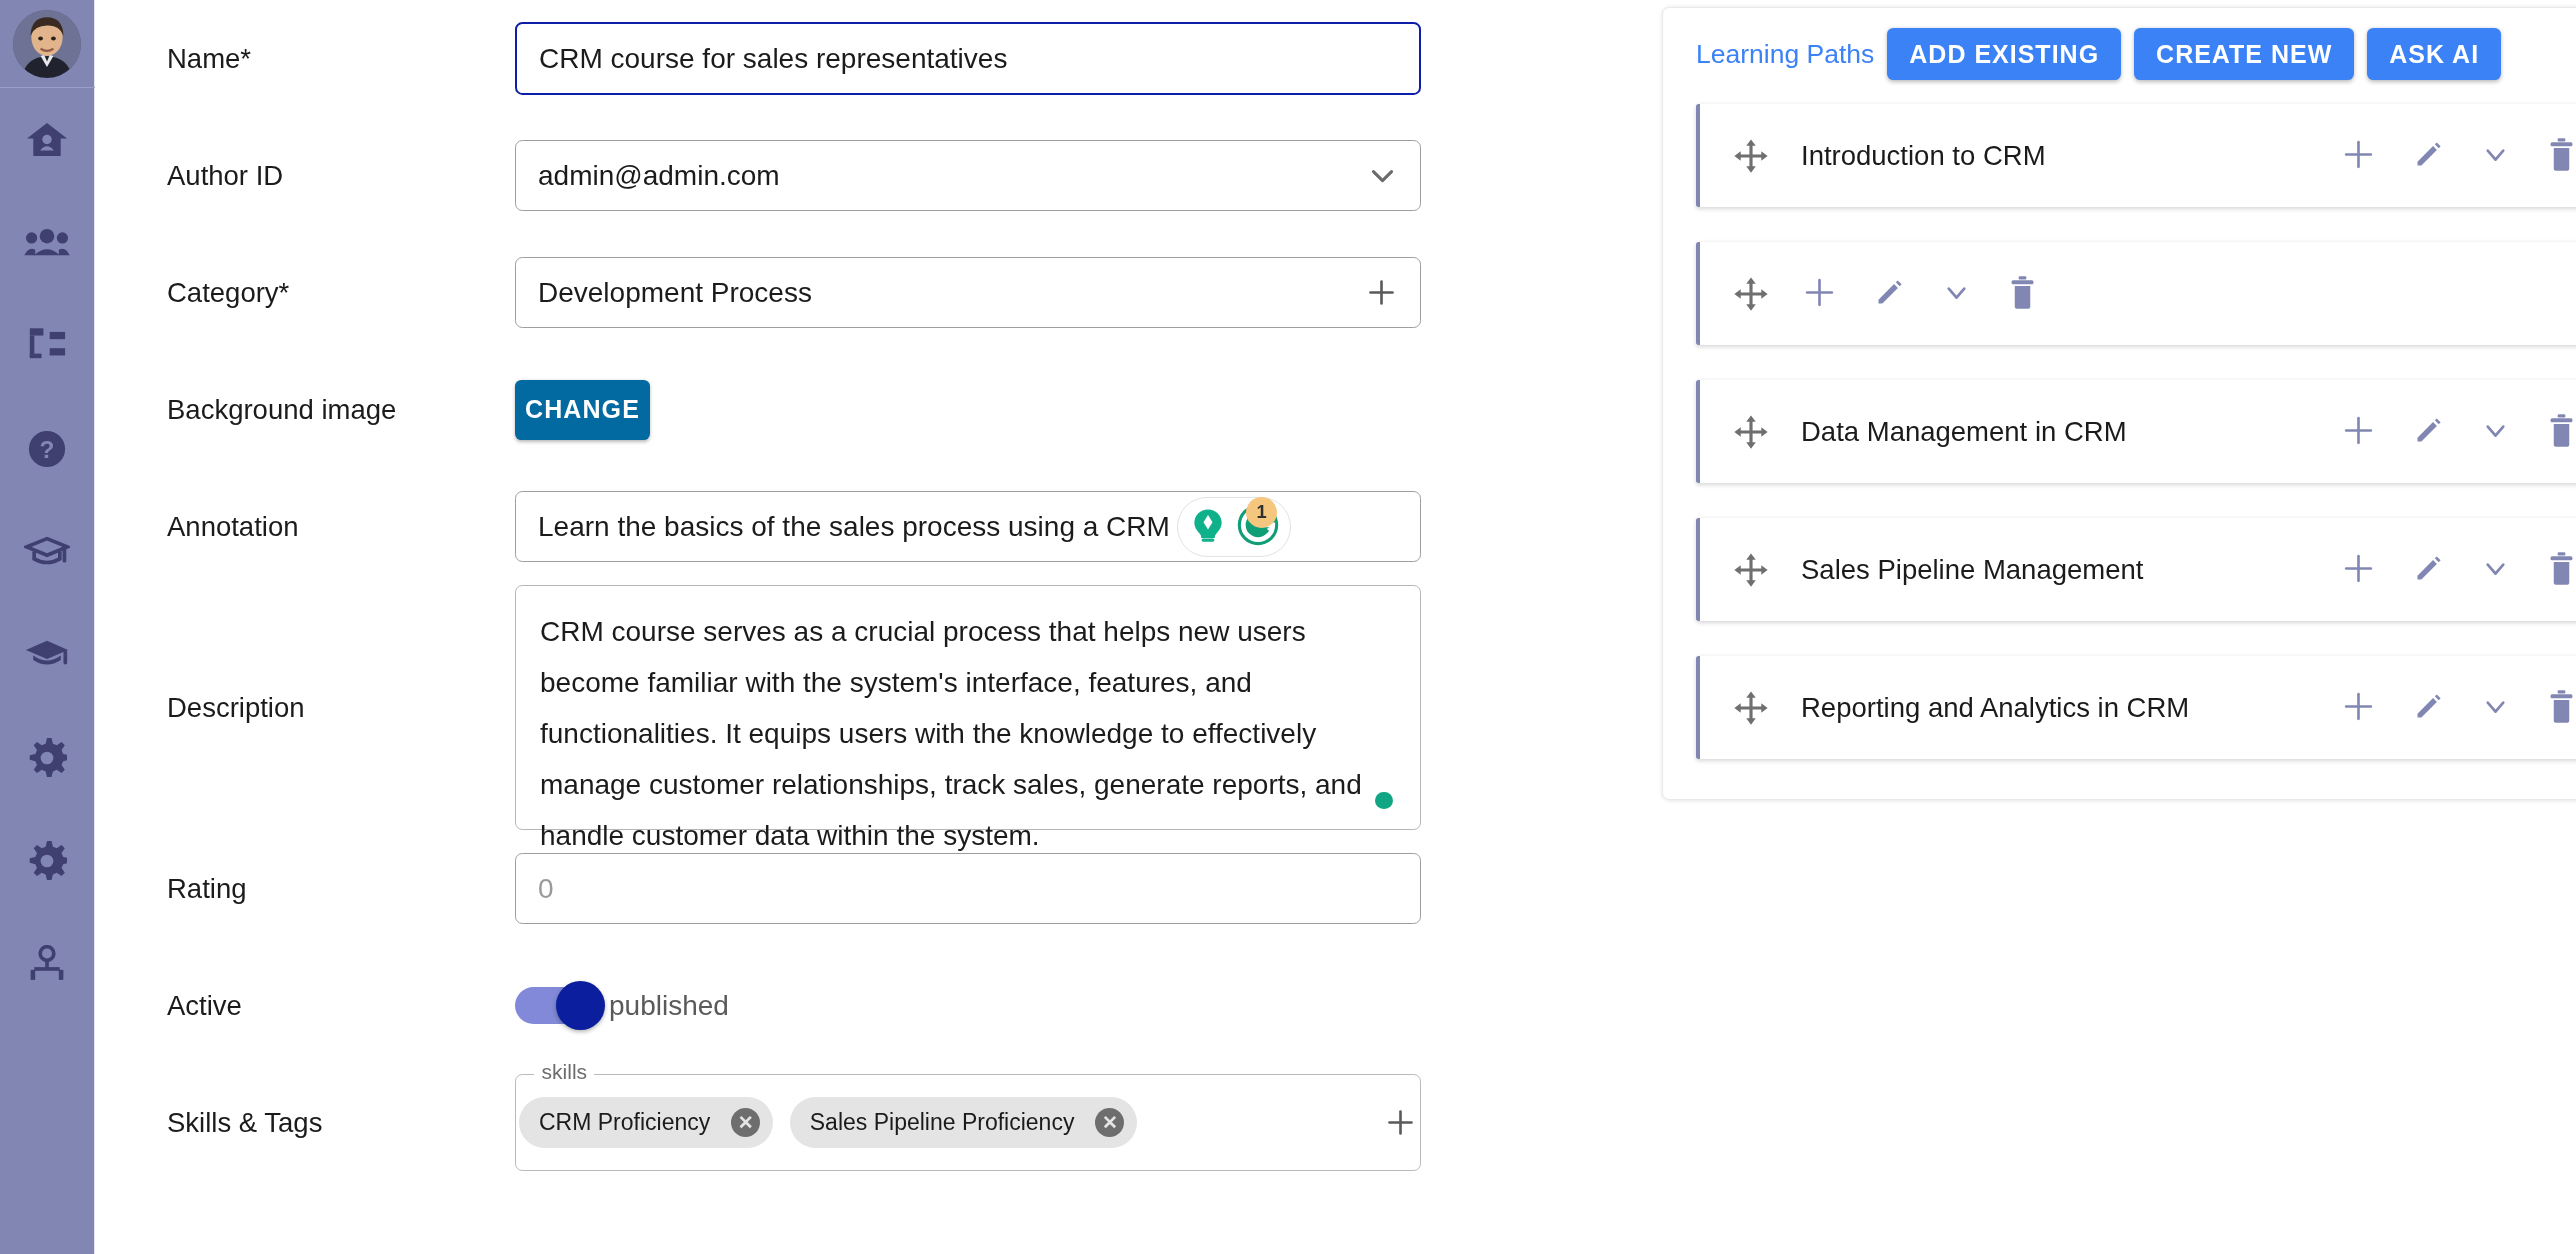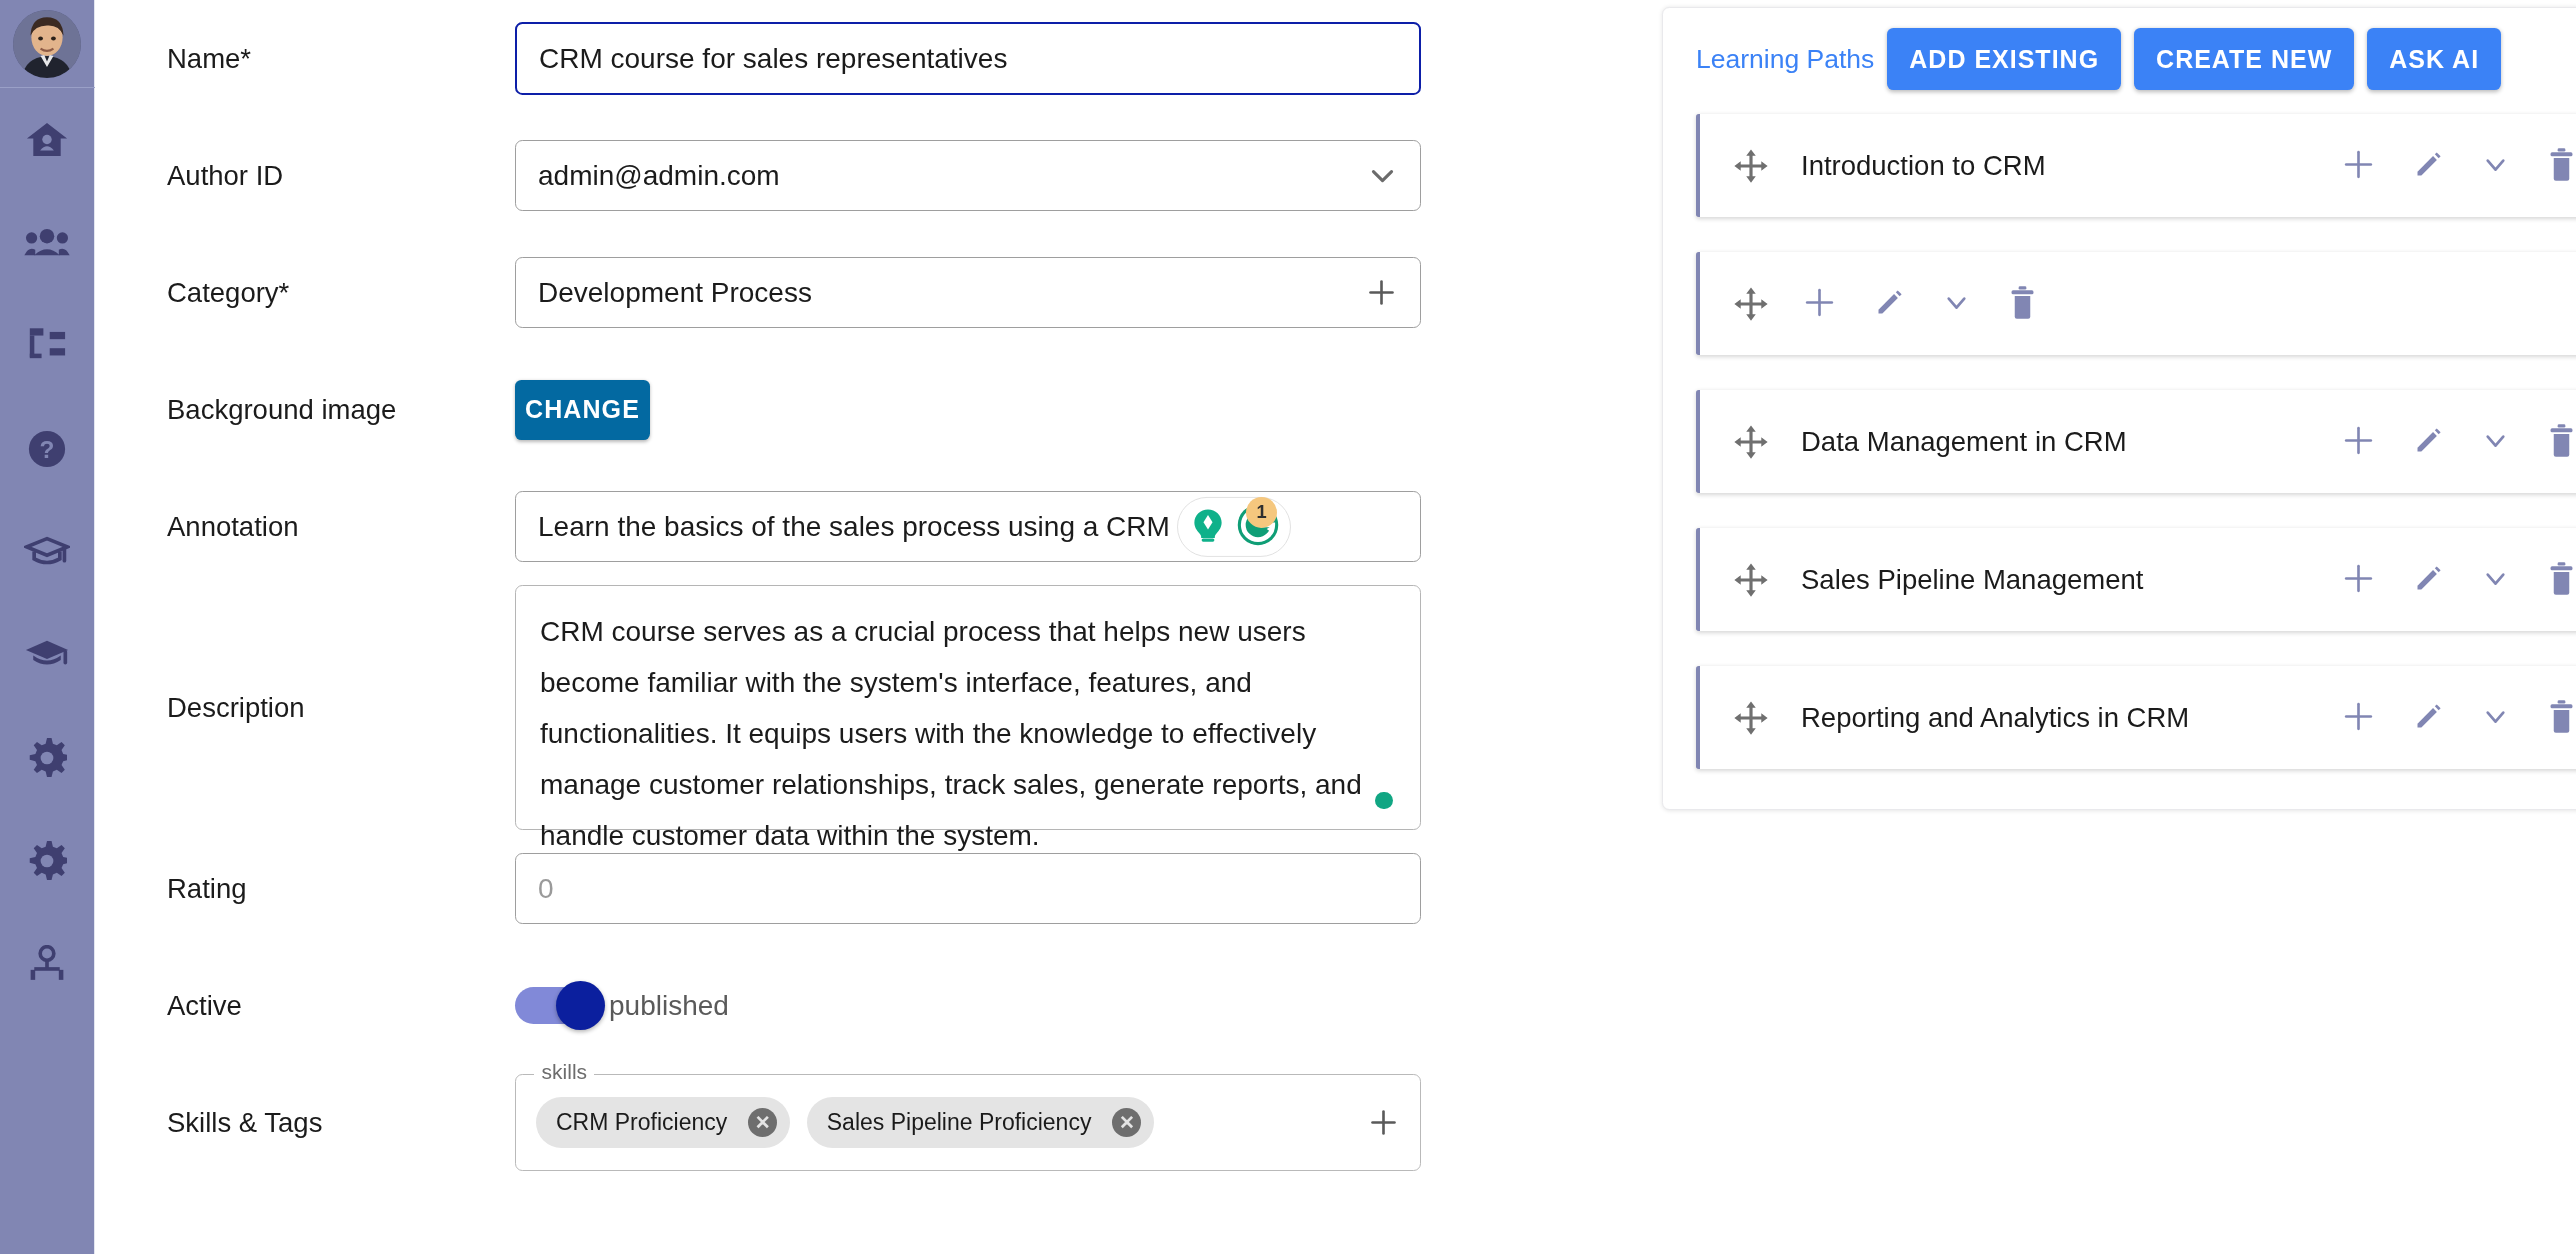--- a/index.html
+++ b/index.html
@@ -131,21 +131,21 @@
     background: #0b1f9e;
     box-shadow: 0 1.8px 4.6px rgba(0,0,0,.3);
   }
   .togtext { font-size: 28px; color: #5a5a5a; }
 
   
   .skills-fs {
     width: 906px; height: 97px;
     border: 0.9px solid #b9b9b9; border-radius: 7.3px;
     position: relative;
-    display: flex; align-items: center; padding: 0 20px;
+    display: flex; align-items: center; padding: 0 3px;
     gap: 16.5px;
   }
   .skills-legend {
     position: absolute; top: -14.6px; left: 18.3px;
     background: #fff; padding: 0 7.3px;
     font-size: 21px; color: #6d6d6d;
   }
   .chip {
     display: inline-flex; align-items: center; gap: 21px;
     background: #e4e4e4; border-radius: 27.5px;
@@ -177,21 +177,21 @@
   .lp-head {
     display: flex; align-items: center; gap: 0;
     margin-bottom: 24px;
   }
   .lp-title {
     font-size: 26.5px; color: #3b82f6; white-space: nowrap;
     margin-right: 13px;
   }
   .lp-btn {
     background: #3b82f6; color: #fff; border: none;
-    height: 62px; border-radius: 6.4px;
+    height: 52px; border-radius: 6.4px;
     padding: 12px 22px; margin-right: 13px;
     font-size: 25px; font-weight: bold; letter-spacing: 1px;
     font-family: "Liberation Sans", sans-serif;
     box-shadow: 0 1.8px 4.6px rgba(0,0,0,.27);
     cursor: pointer; white-space: nowrap;
   }
   .lp-btn:last-child { margin-right: 0; }
 
   .lp-row {
     display: flex; align-items: center;

